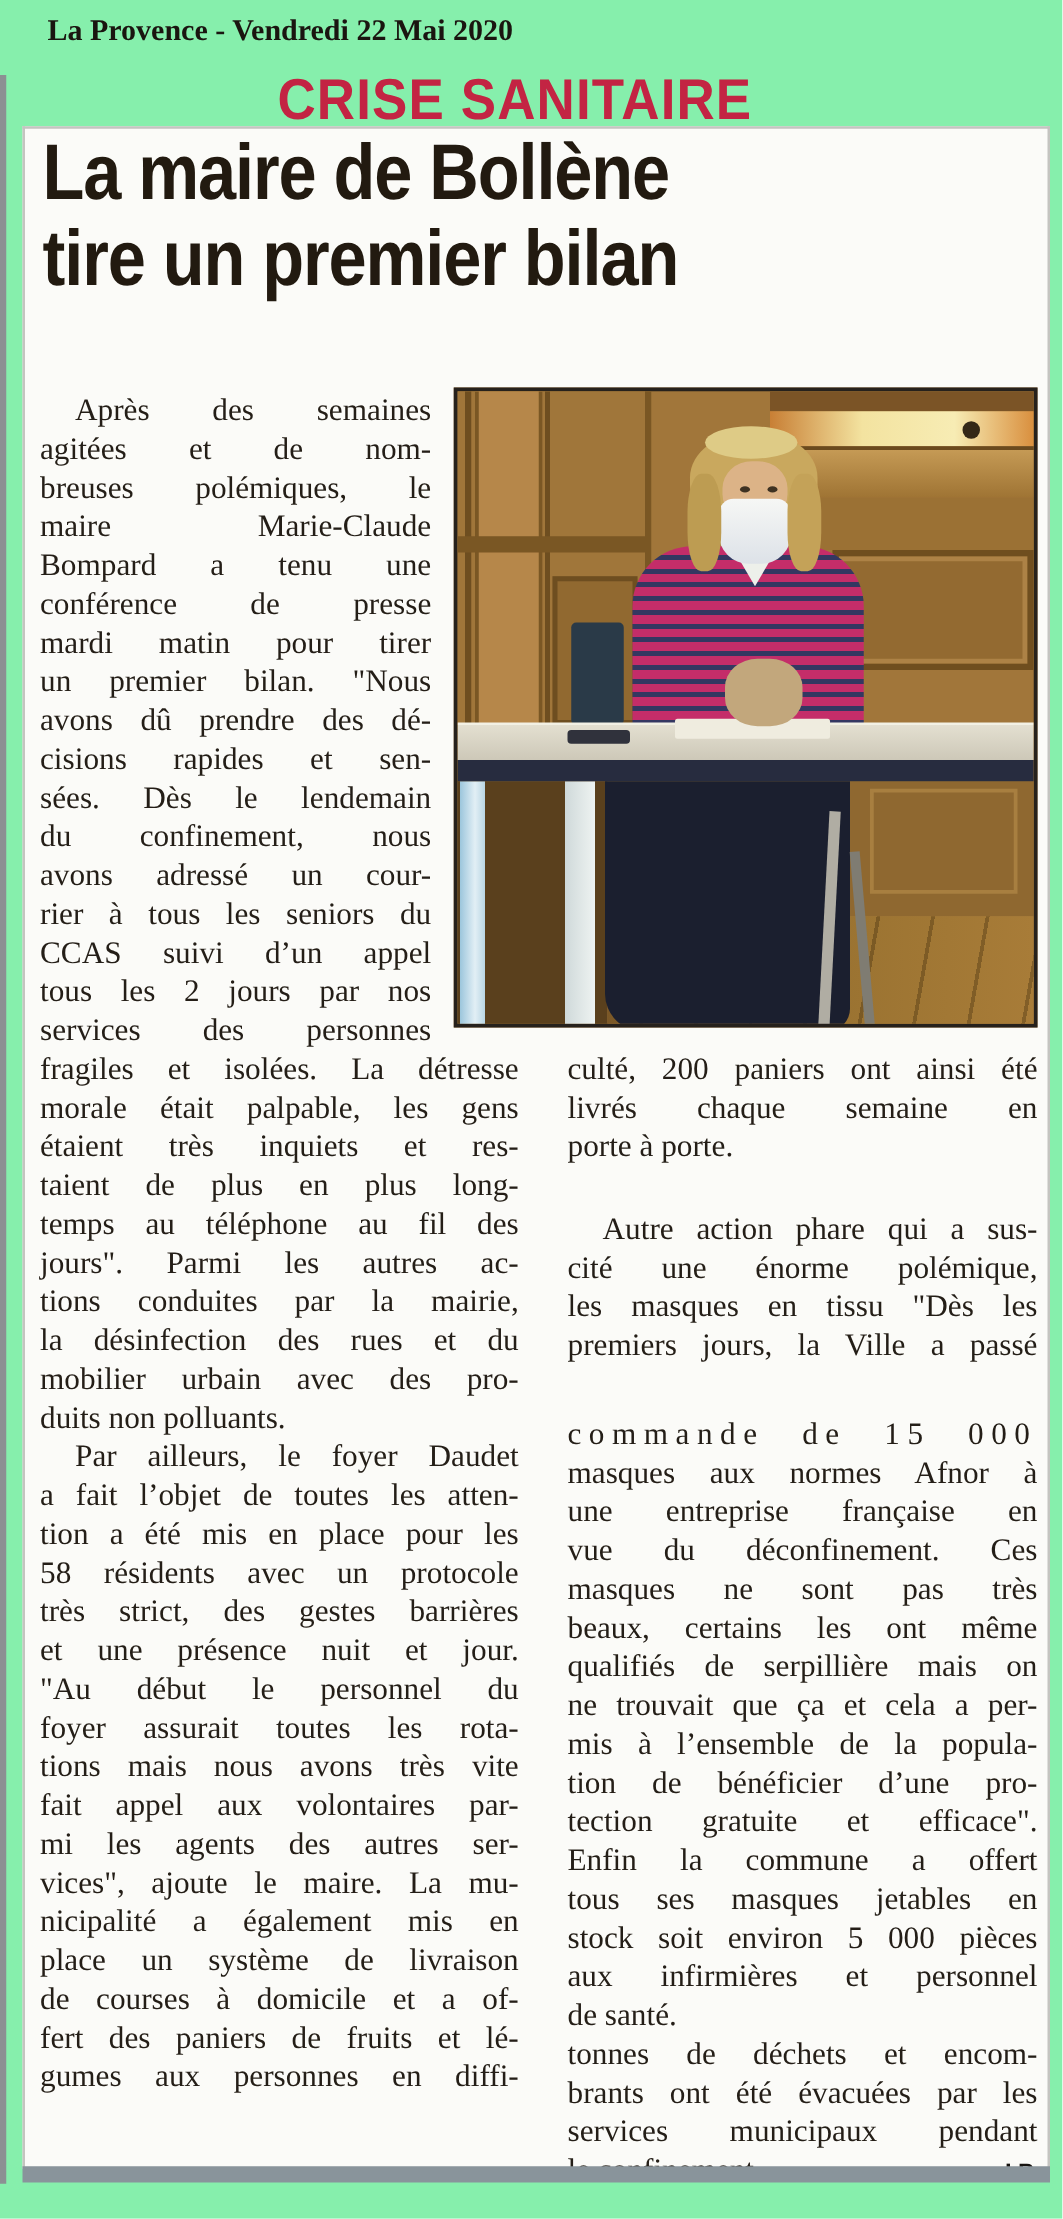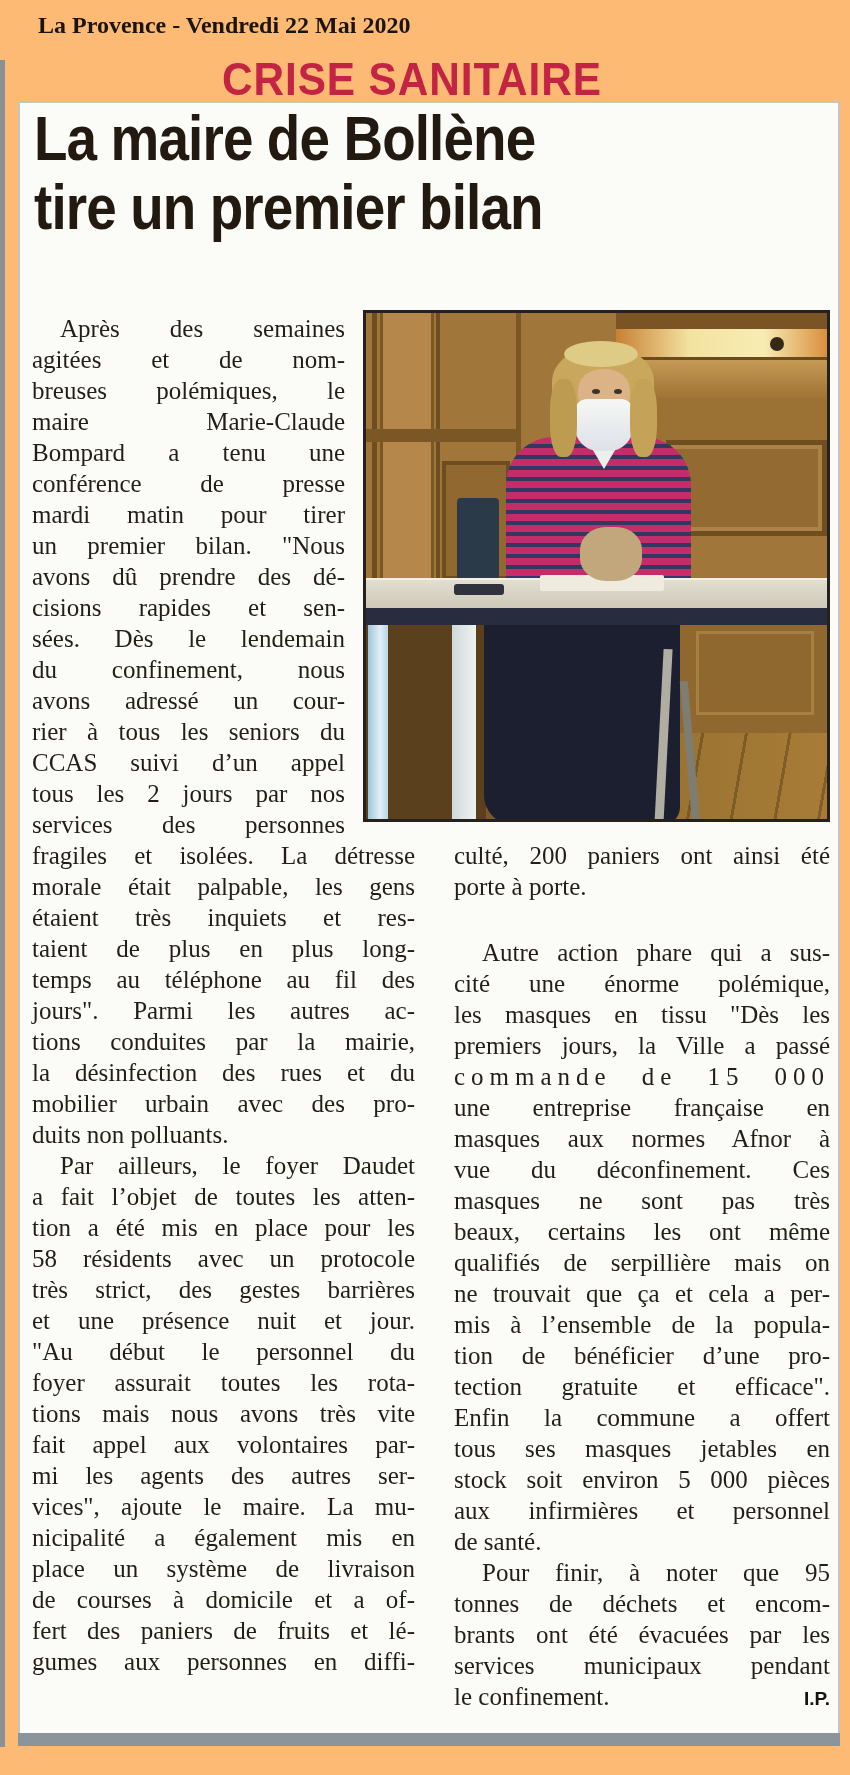--- a/index.html
+++ b/index.html
@@ -1,16 +1,16 @@
 <!DOCTYPE html>
 <html><head>
 <meta charset="utf-8">
 <style>
   html,body{margin:0;padding:0;background:#ffffff;}
-  .canvas{position:relative;width:850px;height:1775px;background:#fdba74;overflow:hidden;
+  .canvas{position:relative;width:850px;height:1775px;background:#86efac;overflow:hidden;
           font-family:"Liberation Serif",serif;color:#241e17;}
   .abs{position:absolute;}
 
   .left-rule{left:0;top:60px;width:5px;height:1687px;background:#8c9093;}
   .masthead{left:38px;top:12px;font-family:"Liberation Serif",serif;font-weight:bold;
             font-size:24px;color:#1a1510;white-space:nowrap;}
   .kicker{left:222px;top:52px;font-family:"Liberation Sans",sans-serif;font-weight:bold;
           font-size:46px;letter-spacing:1px;color:#c32443;transform:scaleX(.92);
           transform-origin:left top;white-space:nowrap;}
 
@@ -195,42 +195,42 @@
       <div class="tline">mi les agents des autres ser-</div>
       <div class="tline">vices", ajoute le maire. La mu-</div>
       <div class="tline">nicipalité a également mis en</div>
       <div class="tline">place un système de livraison</div>
       <div class="tline">de courses à domicile et a of-</div>
       <div class="tline">fert des paniers de fruits et lé-</div>
       <div class="tline">gumes aux personnes en diffi-</div>
     </div>
   <div id="col2" class="abs col col2">
       <div class="tline">culté, 200 paniers ont ainsi été</div>
+      <div class="tline">livrés chaque semaine en</div>
       <div class="tline tlast">porte à porte.</div>
       <div class="tline" style="text-indent: 28px; margin-top: 35px;">Autre action phare qui a sus-</div>
       <div class="tline">cité une énorme polémique,</div>
       <div class="tline">les masques en tissu "Dès les</div>
       <div class="tline">premiers jours, la Ville a passé</div>
-      <div class="tline" style="letter-spacing: 6px;">commande de 15 000</div>
+      <div class="tline" style="letter-spacing: 6px; margin-top: 40px;">commande de 15 000</div>
+      <div class="tline">masques aux normes Afnor à</div>
       <div class="tline">une entreprise française en</div>
-      <div class="tline">masques aux normes Afnor à</div>
       <div class="tline">vue du déconfinement. Ces</div>
       <div class="tline">masques ne sont pas très</div>
       <div class="tline">beaux, certains les ont même</div>
       <div class="tline">qualifiés de serpillière mais on</div>
       <div class="tline">ne trouvait que ça et cela a per-</div>
       <div class="tline">mis à l’ensemble de la popula-</div>
       <div class="tline">tion de bénéficier d’une pro-</div>
       <div class="tline">tection gratuite et efficace".</div>
       <div class="tline">Enfin la commune a offert</div>
       <div class="tline">tous ses masques jetables en</div>
       <div class="tline">stock soit environ 5 000 pièces</div>
       <div class="tline">aux infirmières et personnel</div>
       <div class="tline tlast">de santé.</div>
-      <div class="tline" style="text-indent: 28px;">Pour finir, à noter que 95</div>
       <div class="tline">tonnes de déchets et encom-</div>
       <div class="tline">brants ont été évacuées par les</div>
       <div class="tline">services municipaux pendant</div>
       <div class="tline tlast byrow">
         <span>le confinement.</span>
         <span class="ip">I.P.</span>
       </div>
     </div>
 
   <div class="abs bottom-bar"></div>

